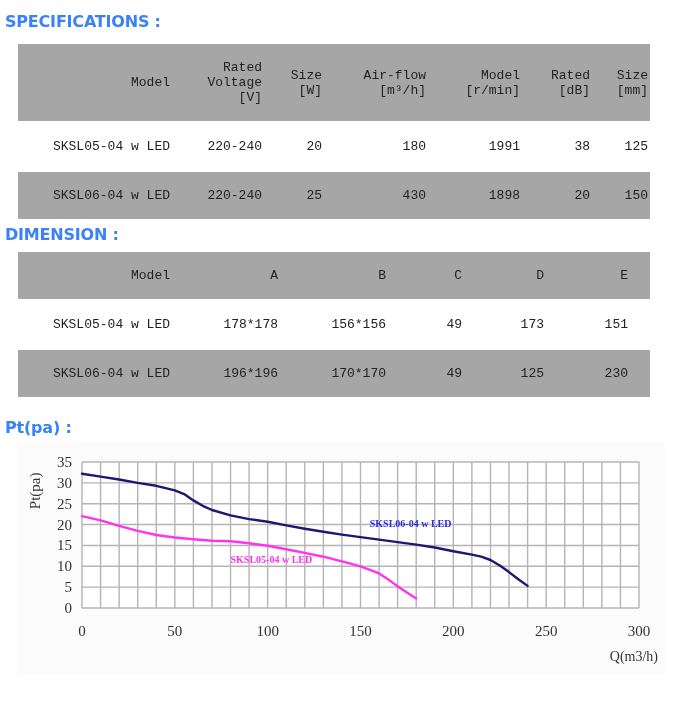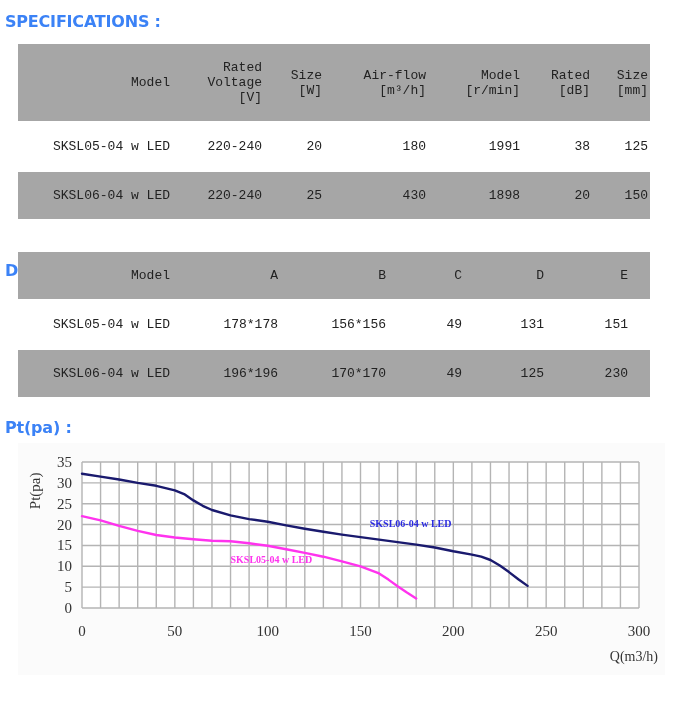--- a/index.html
+++ b/index.html
@@ -62,41 +62,41 @@
       <td>220-240</td>
       <td>25</td>
       <td>430</td>
       <td>1898</td>
       <td>20</td>
       <td>150</td>
     </tr>
   </tbody>
 </table>
 
-<div class="section-title" style="top:225px;margin-top:36px;">DIMENSION :</div>
+<div class="section-title" style="top:225px;">DIMENSION :</div>
 
 <table id="dim-table" class="grid">
   <thead>
     <tr>
       <th style="width:150px">Model</th>
       <th style="width:104px">A</th>
       <th style="width:104px">B</th>
       <th style="width:72px">C</th>
       <th style="width:78px">D</th>
       <th style="width:80px">E</th>
       <th></th>
     </tr>
   </thead>
   <tbody>
     <tr>
       <td>SKSL05-04 w LED</td>
       <td>178*178</td>
       <td>156*156</td>
       <td>49</td>
-      <td>131</td>
+      <td>173</td>
       <td>151</td>
       <td></td>
     </tr>
     <tr class="alt">
       <td>SKSL06-04 w LED</td>
       <td>196*196</td>
       <td>170*170</td>
       <td>49</td>
       <td>125</td>
       <td>230</td>

